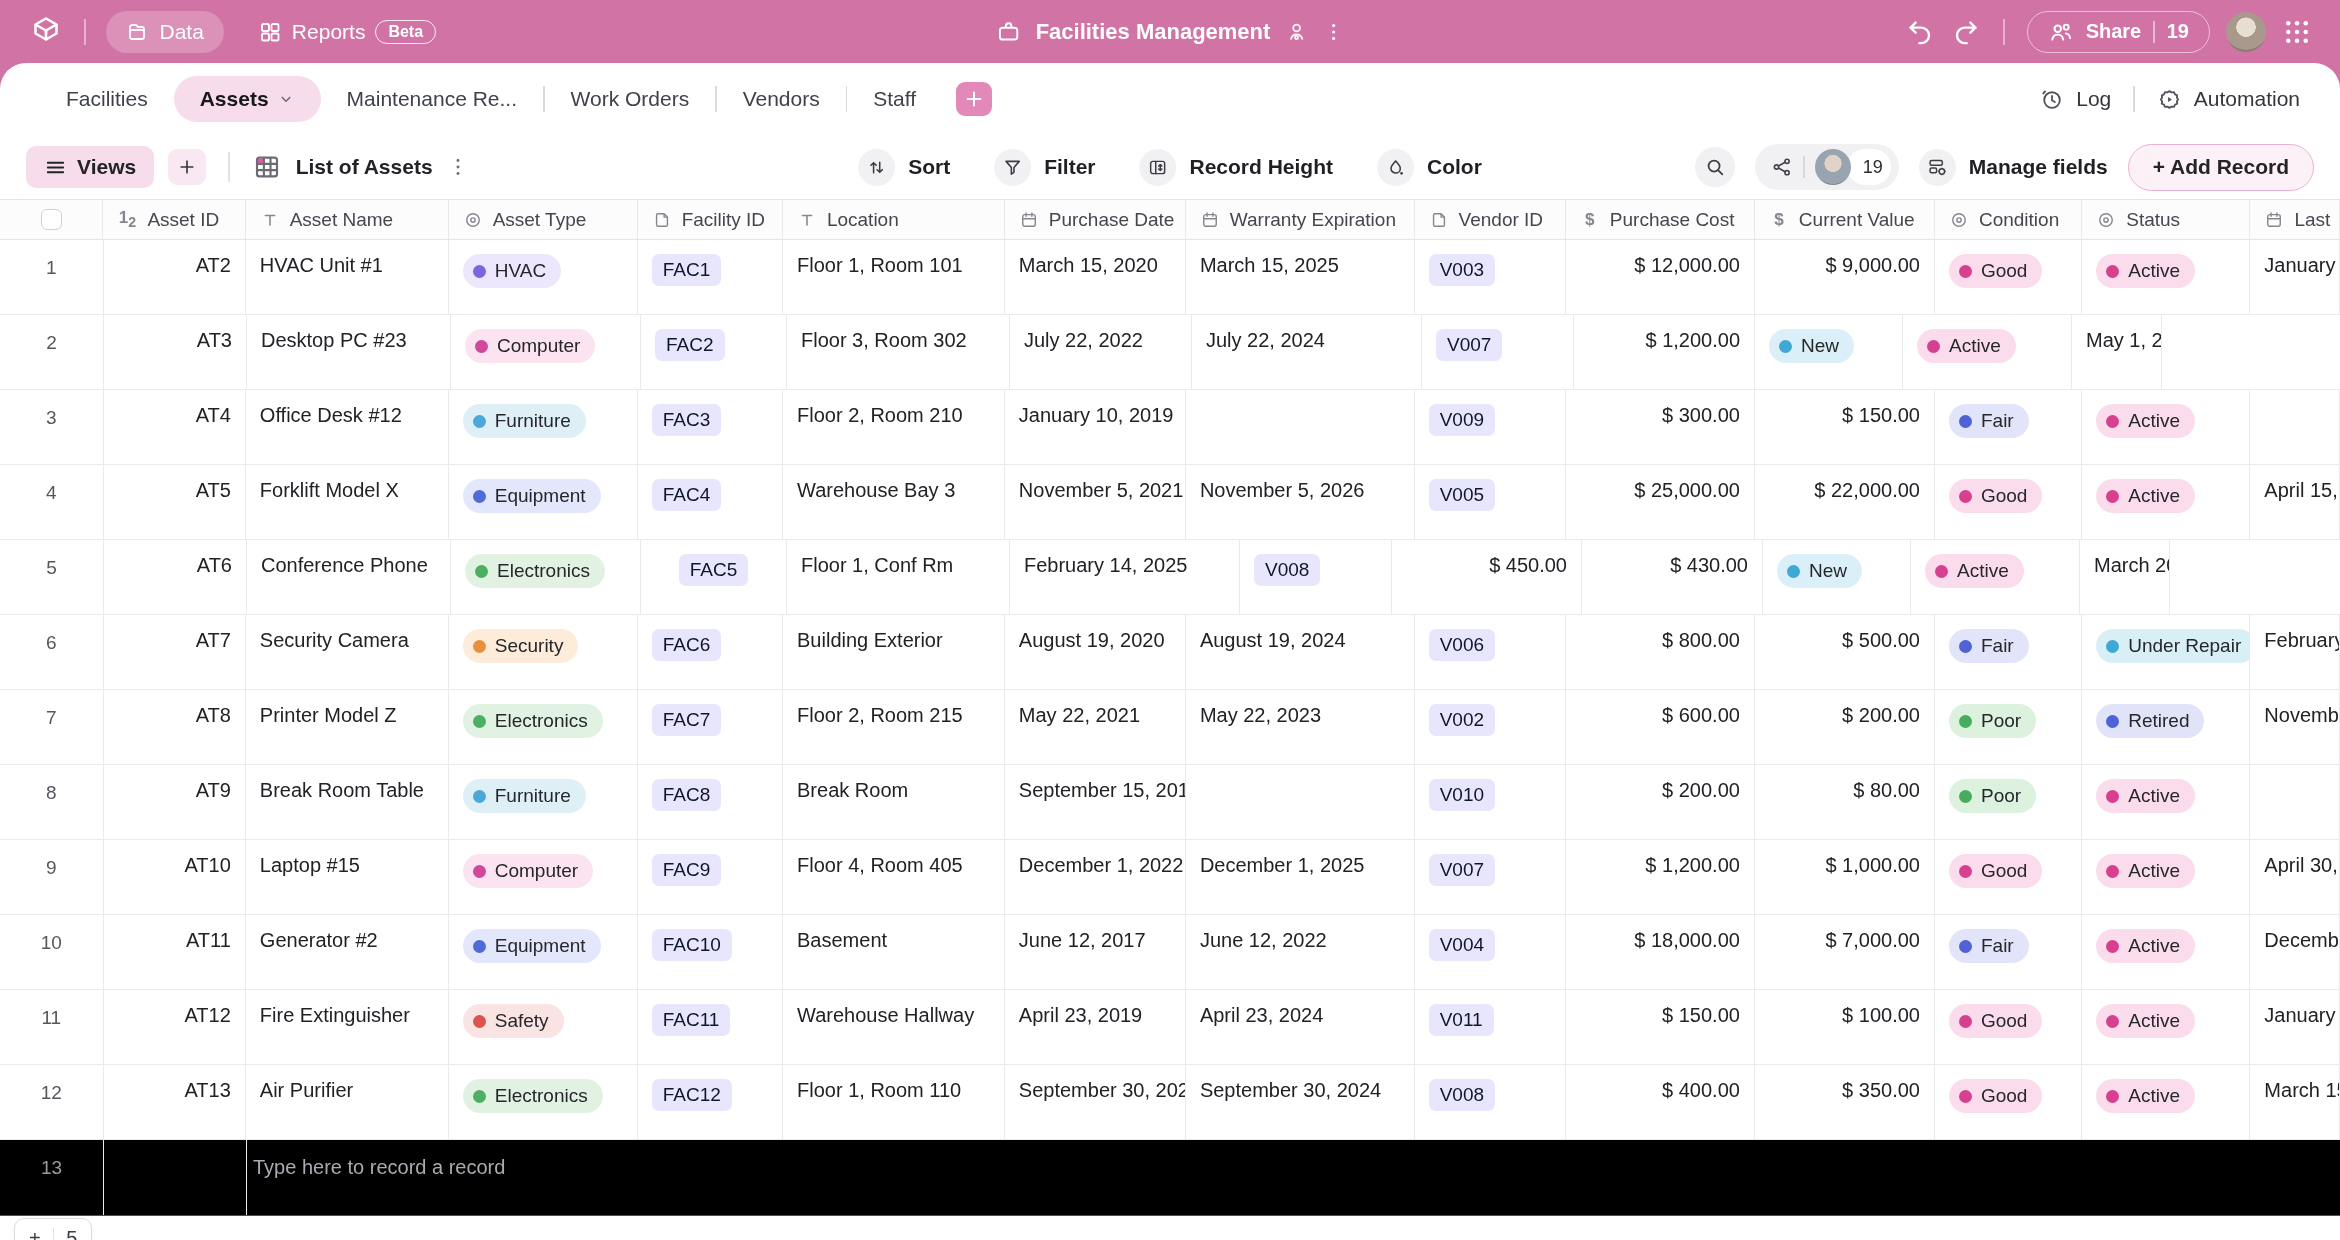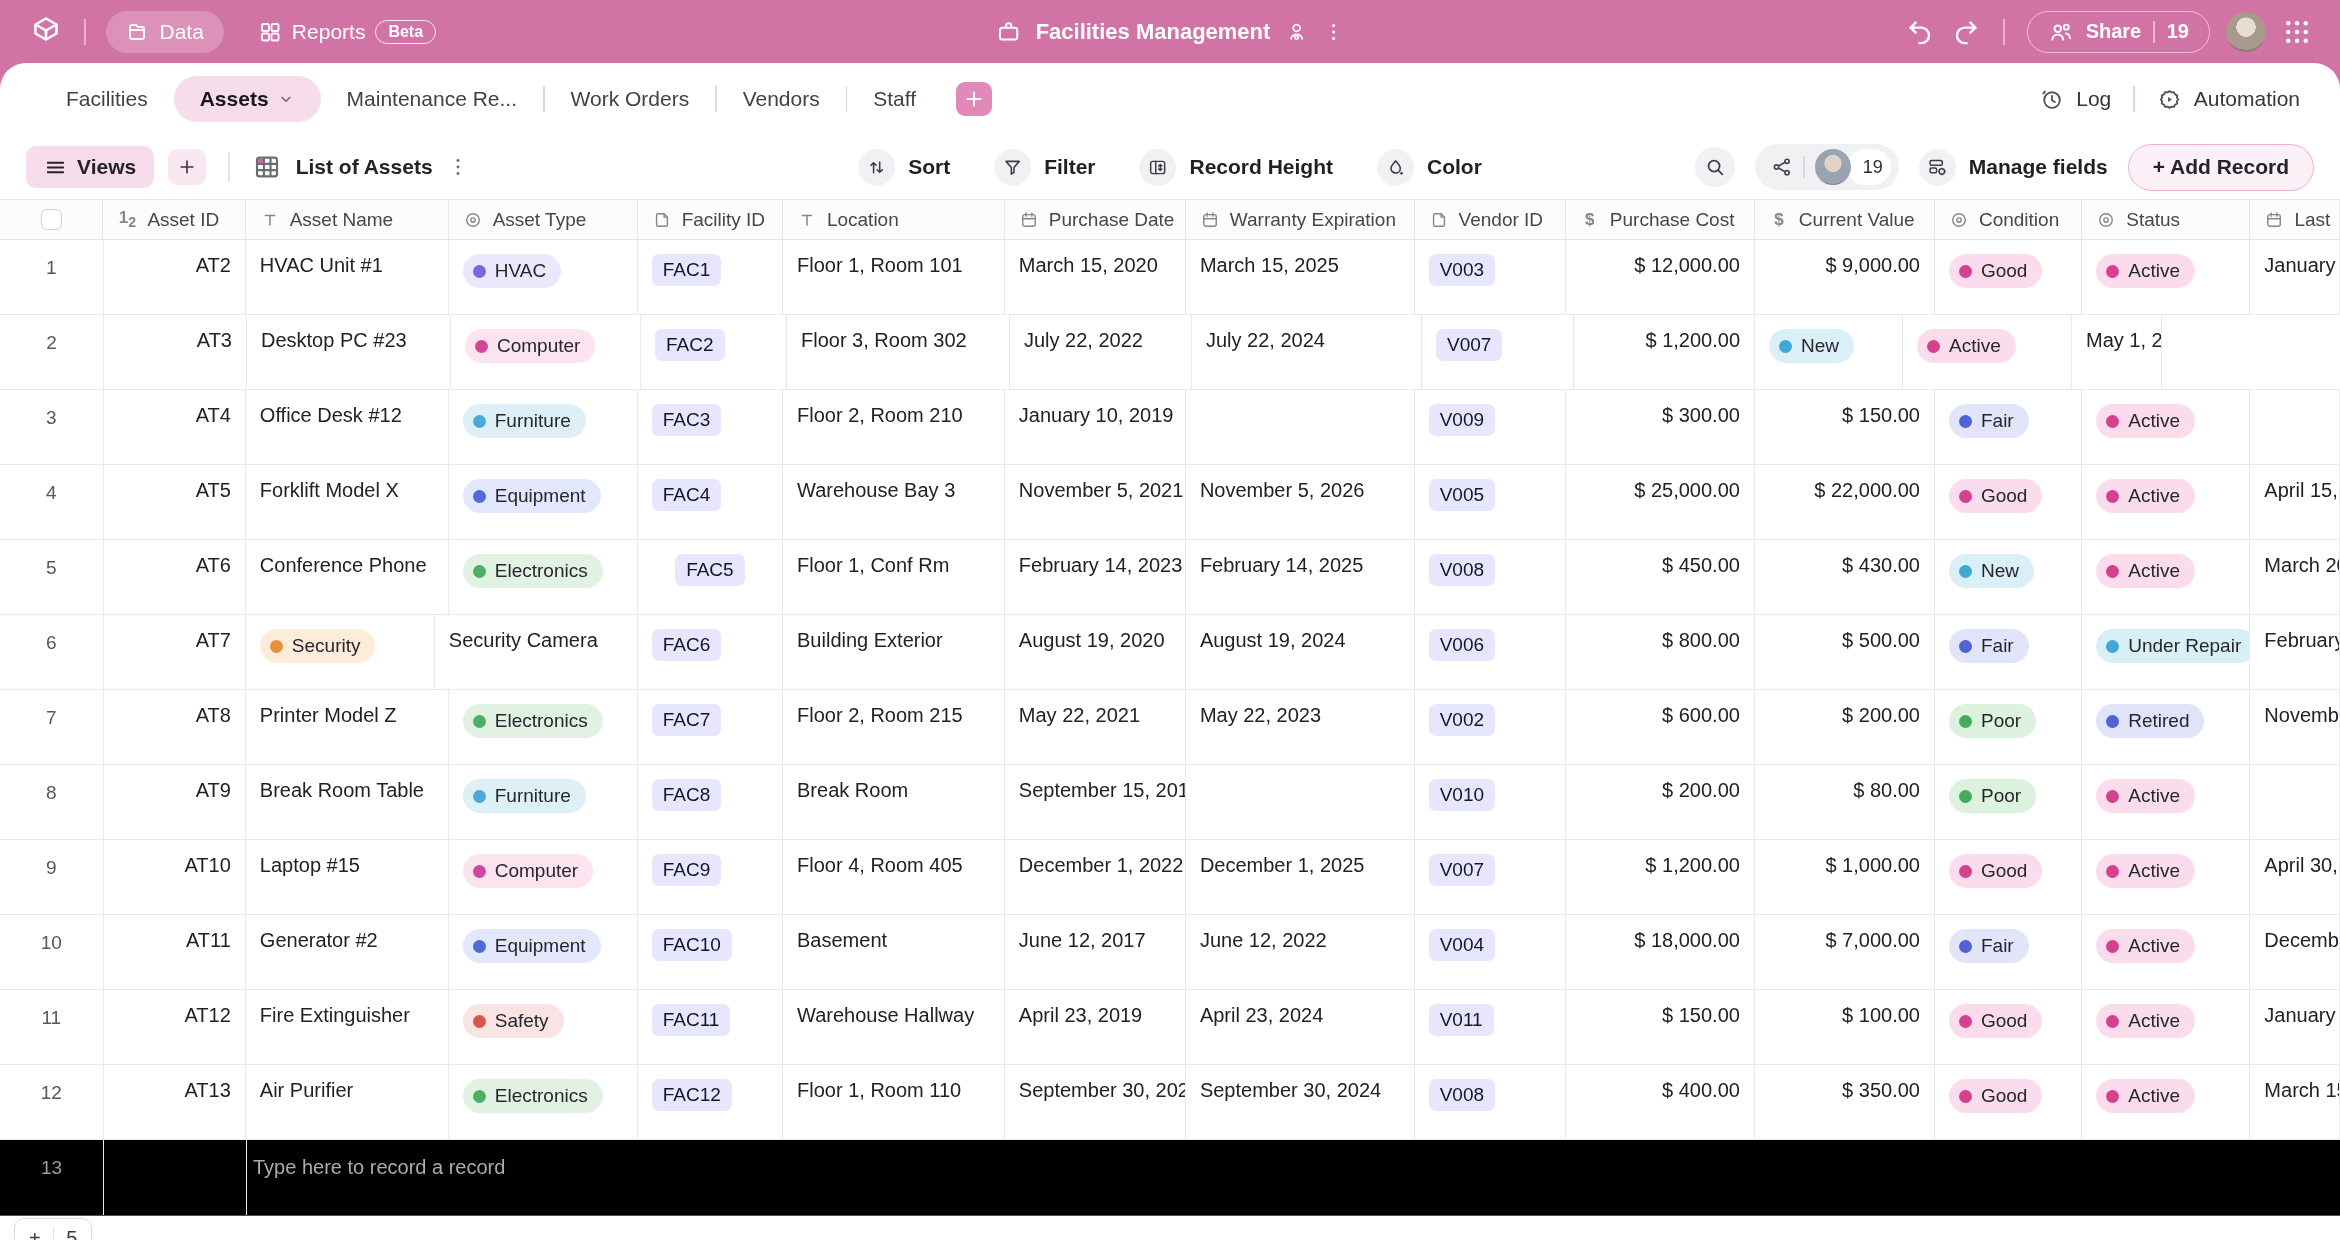--- a/index.html
+++ b/index.html
@@ -624,43 +624,42 @@
         <div class="row">
           <div class="cell num" style="width: 104px;">5</div>
           <div class="cell right" style="width: 143px; text-align: right;"><span>AT6</span></div>
           <div class="cell" style="width: 204px;"><span>Conference Phone</span></div>
           <div class="cell" style="width: 190px;"><span class="pill" style="background: rgb(225, 242, 227);">
               <span class="dot" style="background: rgb(76, 175, 99);"></span>
               <span>Electronics</span>
             </span></div>
           <div class="cell" style="width: 146px; text-align: center;"><span class="idpill">FAC5</span></div>
           <div class="cell" style="width: 223px;"><span>Floor 1, Conf Rm</span></div>
-          <div class="cell" style="width: 182px;"><span>February 14, 2023</span></div>
           <div class="cell" style="width: 230px;"><span>February 14, 2025</span></div>
           <div class="cell" style="width: 152px;"><span class="idpill">V008</span></div>
           <div class="cell right" style="width: 190px;"><span>$ 450.00</span></div>
           <div class="cell right" style="width: 181px;"><span>$ 430.00</span></div>
           <div class="cell" style="width: 148px;"><span class="pill" style="background: rgb(218, 239, 247);">
               <span class="dot" style="background: rgb(63, 168, 212);"></span>
               <span>New</span>
             </span></div>
           <div class="cell" style="width: 169px;"><span class="pill" style="background: rgb(251, 220, 236);">
               <span class="dot" style="background: rgb(214, 64, 142);"></span>
               <span>Active</span>
             </span></div>
           <div class="cell" style="width: 90px;"><span>March 20</span></div>
         </div>
         <div class="row">
           <div class="cell num" style="width: 104px;">6</div>
           <div class="cell right" style="width: 143px;"><span>AT7</span></div>
+          <div class="cell" style="width: 204px;"><span>Security Camera</span></div>
           <div class="cell" style="width: 190px;"><span class="pill" style="background: rgb(252, 236, 217);">
               <span class="dot" style="background: rgb(232, 145, 61);"></span>
               <span>Security</span>
             </span></div>
-          <div class="cell" style="width: 204px;"><span>Security Camera</span></div>
           <div class="cell" style="width: 146px;"><span class="idpill">FAC6</span></div>
           <div class="cell" style="width: 223px;"><span>Building Exterior</span></div>
           <div class="cell" style="width: 182px;"><span>August 19, 2020</span></div>
           <div class="cell" style="width: 230px;"><span>August 19, 2024</span></div>
           <div class="cell" style="width: 152px;"><span class="idpill">V006</span></div>
           <div class="cell right" style="width: 190px;"><span>$ 800.00</span></div>
           <div class="cell right" style="width: 181px;"><span>$ 500.00</span></div>
           <div class="cell" style="width: 148px;"><span class="pill" style="background: rgb(226, 229, 250);">
               <span class="dot" style="background: rgb(79, 98, 214);"></span>
               <span>Fair</span>

